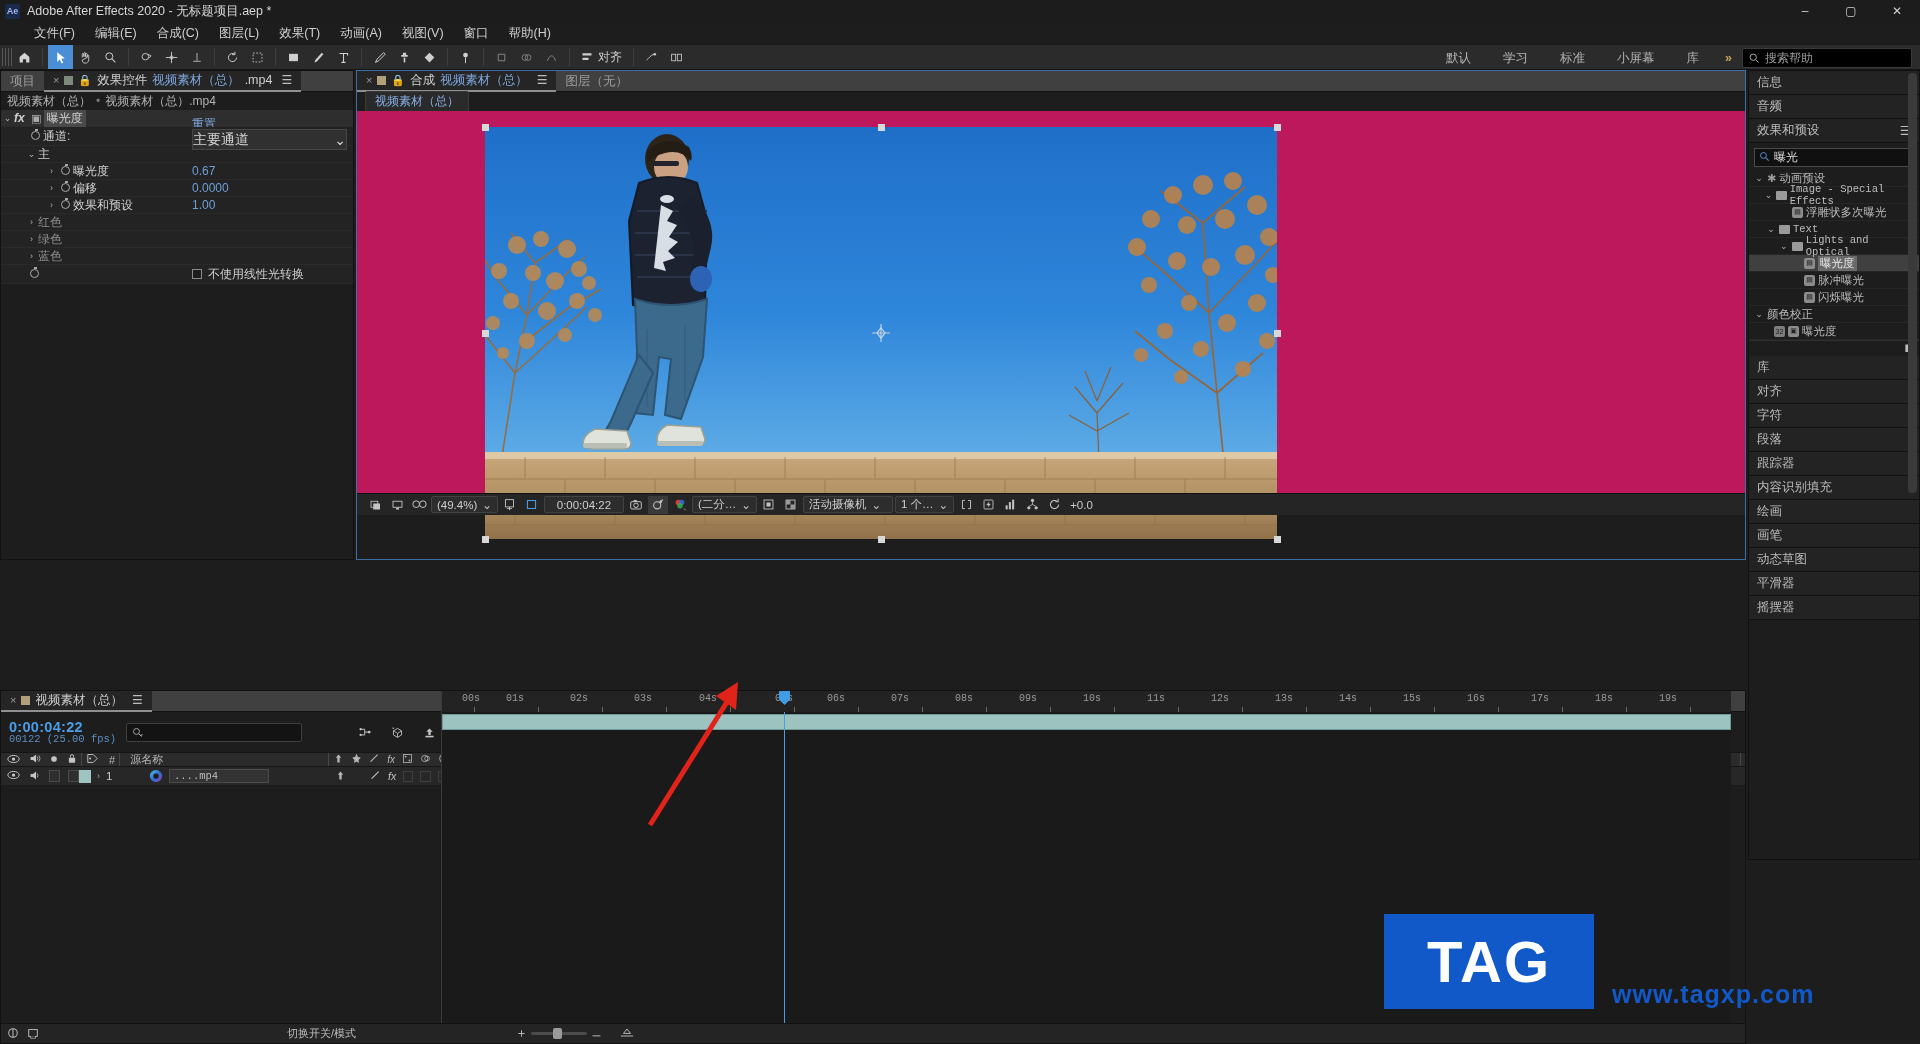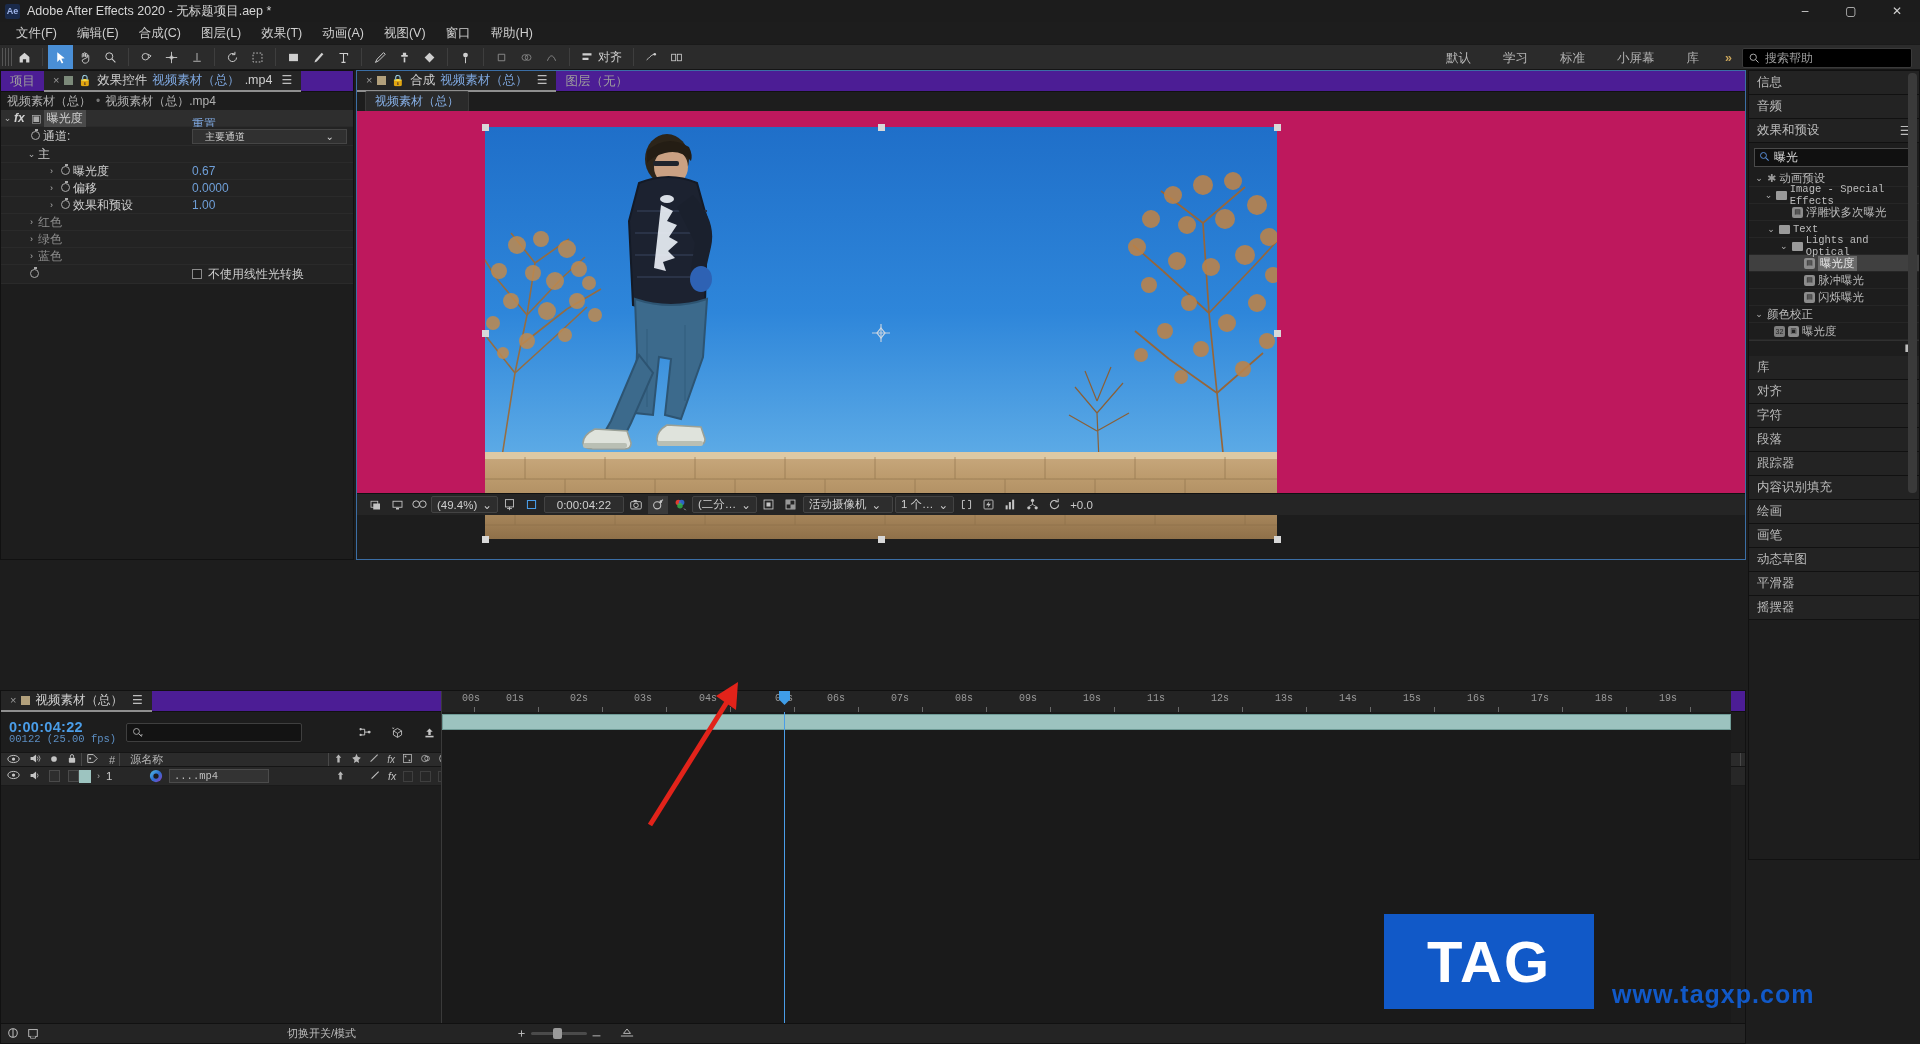--- a/index.html
+++ b/index.html
@@ -24,21 +24,21 @@
     display:flex; align-items:center; justify-content:center; border-radius:2px;
   }
   .title-text { font-size:12.5px; color:#d6d6d6; }
   .win-btns { position:absolute; right:0; top:0; height:22px; display:flex; }
   .win-btn { width:46px; height:22px; display:flex; align-items:center; justify-content:center;
              color:#d0d0d0; font-size:12px; }
 
   
   .menubar {
     position:absolute; left:0; top:22px; width:1772px; height:22px;
-    background:#1d1d1d; display:flex; align-items:center; padding-left:6px;
+    background:#1d1d1d; display:flex; align-items:center; padding-left:24px;
   }
   .menu-item { padding:2px 10px; font-size:12.5px; color:#cfcfcf; cursor:default; }
 
   
   .toolbar {
     position:absolute; left:0; top:44px; width:1920px; height:26px;
     background:#2b2b2b; border-top:1px solid #1a1a1a; border-bottom:1px solid #151515;
     display:flex; align-items:center;
   }
   .tb-grip { width:10px; height:18px; margin-left:2px;
@@ -50,21 +50,21 @@
   .ws-bar { position:absolute; right:0; top:0; height:26px; display:flex; align-items:center; }
   .ws-item { padding:0 16px; font-size:12.5px; color:#b4b4b4; height:26px;
              display:flex; align-items:center; }
   .ws-chev { padding:0 10px; color:#c8a45a; font-weight:bold; }
   .help-box { display:flex; align-items:center; width:170px; height:20px;
               background:#000000; border:1px solid #3a3a3a; border-radius:2px; margin-right:8px; }
   .help-box span.lbl { color:#9a9a9a; font-size:12px; }
 
   
   .panel { position:absolute; background:#1d1d1d; border:1px solid #111; }
-  .panel-tabs { height:21px; background:#4c1d95; display:flex; align-items:center;
+  .panel-tabs { height:21px; background:#404040; display:flex; align-items:center;
                 border-bottom:1px solid #111; }
   .ptab { height:21px; display:flex; align-items:center; gap:5px; padding:0 9px;
           font-size:12.5px; color:#9d9d9d; }
   .ptab.active { color:#cfcfcf; border-bottom:2px solid #8f8f8f; background:#252525; }
   .ptab .x { color:#9a9a9a; font-size:11px; }
   .ptab .sq { width:9px; height:9px; background:#7c8a7a; }
   .ptab .sq.tan { background:#b2a07c; }
   .ptab .lk { font-size:11px; color:#bbb; }
   .ptab .blue { color:#7fa8e0; }
   .hamb { color:#bdbdbd; font-size:12px; margin-left:4px; }
@@ -79,23 +79,23 @@
             border-bottom:1px solid #2a2a2a; background:#232323; }
   .ec-row.hdr { background:#2e2e2e; }
   .ec-tw { width:13px; text-align:center; color:#b3b3b3; font-size:9px; }
   .ec-fx { color:#d0d0d0; font-style:italic; font-weight:bold; margin-right:4px; font-size:12px;}
   .ec-icon { width:15px; text-align:center; color:#a9a9a9; font-size:11px; }
   .ec-name { color:#cfcfcf; }
   .ec-name.sel { background:#4a4a4a; padding:0 3px; }
   .ec-name.dim { color:#8d8d8d; }
   .ec-val { color:#6f9fd8; margin-left:auto; }
   .ec-reset { color:#7fa8e0; position:absolute; left:191px;margin-top:12px; }
-  .ec-dd { position:absolute; left:191px; width:120px; height:15px; background:#303030;
-           border:1px solid #454545; display:flex; align-items:center; padding:0 12px;
-           font-size:10px; color:#d4d4d4; justify-content:space-between; }
+  .ec-dd { position:absolute; left:191px; width:120px; height:21px; background:#303030;
+           border:1px solid #454545; display:flex; align-items:center; padding:0 0;
+           font-size:14px; color:#d4d4d4; justify-content:space-between; }
   .stopwatch { display:inline-block; width:9px; height:9px; border:1.3px solid #a9a9a9;
                border-radius:50%; position:relative; }
   .stopwatch:before { content:""; position:absolute; left:3px; top:-3px; width:3px; height:2px;
                background:#a9a9a9; }
   .ec-cb { width:10px; height:10px; border:1px solid #8a8a8a; background:#1d1d1d;
            display:inline-block; margin-right:6px; }
 
   
   #compPanel { left:356px; top:70px; width:1390px; height:490px; background:#1d1d1d;
                border:1px solid #3b6ea5; }

